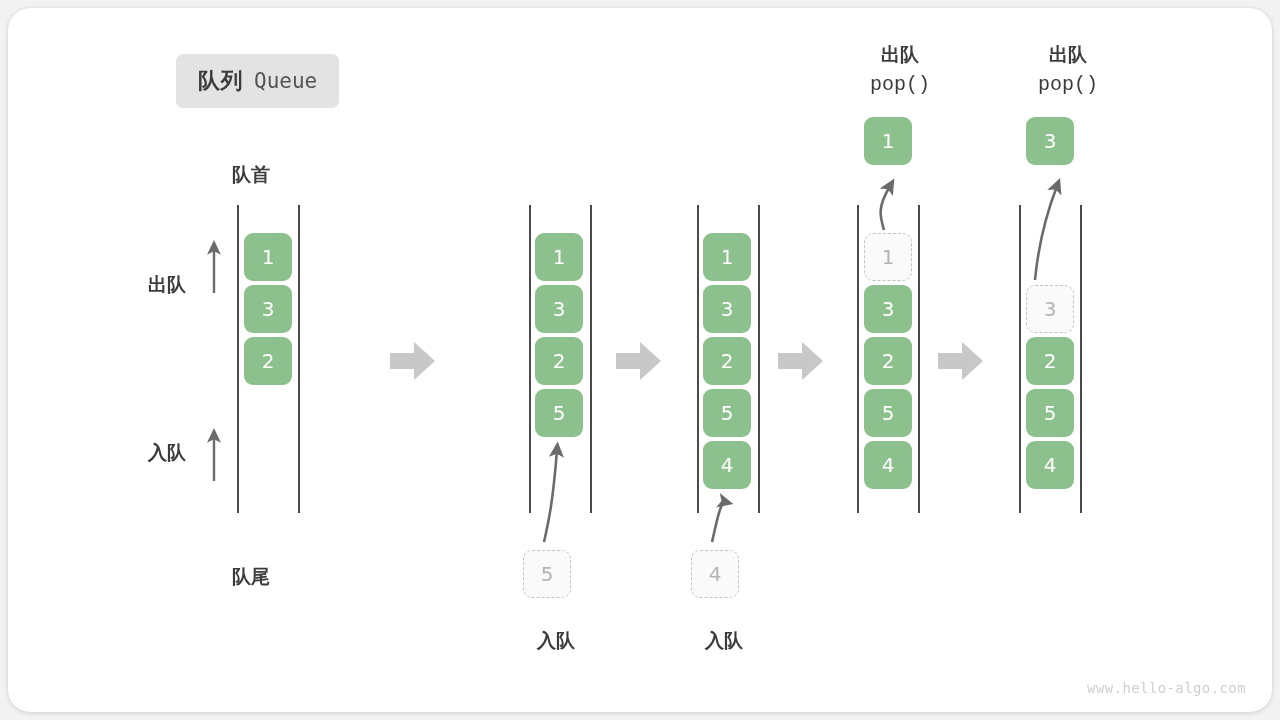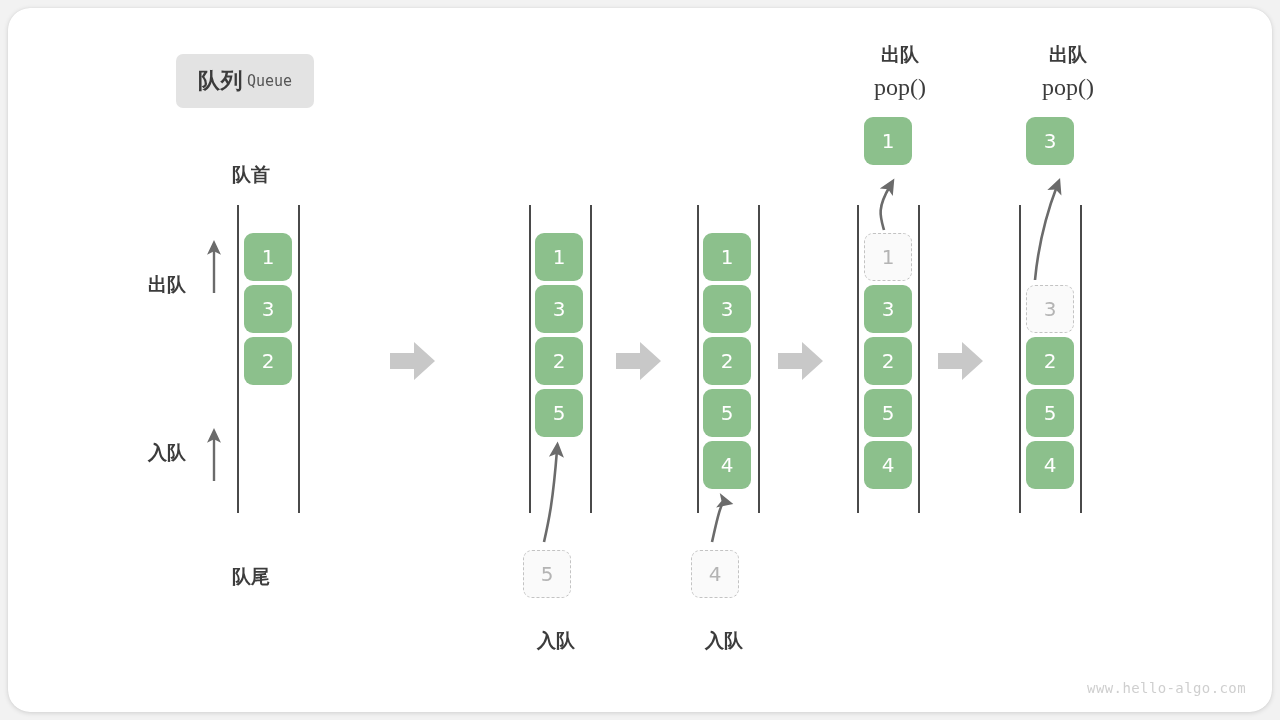--- a/index.html
+++ b/index.html
@@ -35,32 +35,32 @@
   .title-chip {
     position: absolute;
     left: 168px;
     top: 46px;
     height: 54px;
     padding: 0 22px;
     background: #e3e3e3;
     border-radius: 7px;
     display: flex;
     align-items: center;
-    gap: 4px;
+    gap: 11px;
     white-space: nowrap;
   }
   .title-cn {
     font-size: 22px;
     font-weight: bold;
     color: #3b3b3b;
     letter-spacing: 0.5px;
   }
   .title-en {
     font-family: "DejaVu Sans Mono", "Liberation Mono", monospace;
-    font-size: 15px;
+    font-size: 21px;
     color: #555555;
   }
 
   
   .lbl {
     position: absolute;
     font-size: 19px;
     font-weight: bold;
     color: #3c3c3c;
     white-space: nowrap;
@@ -72,22 +72,22 @@
     line-height: 1.55;
   }
   .op-label .op-cn {
     display: block;
     font-size: 19px;
     font-weight: bold;
     color: #3c3c3c;
   }
   .op-label .op-code {
     display: block;
-    font-family: Liberation Serif, serif;
-    font-size: 24px;
+    font-family: Liberation Mono, monospace;
+    font-size: 20px;
     color: #3c3c3c;
   }
   .op-label .op-arg { color: #499b4b; font-weight: bold; }
 
   
   .rail {
     position: absolute;
     width: 1.6px;
     background: #4a4a4a;
   }

